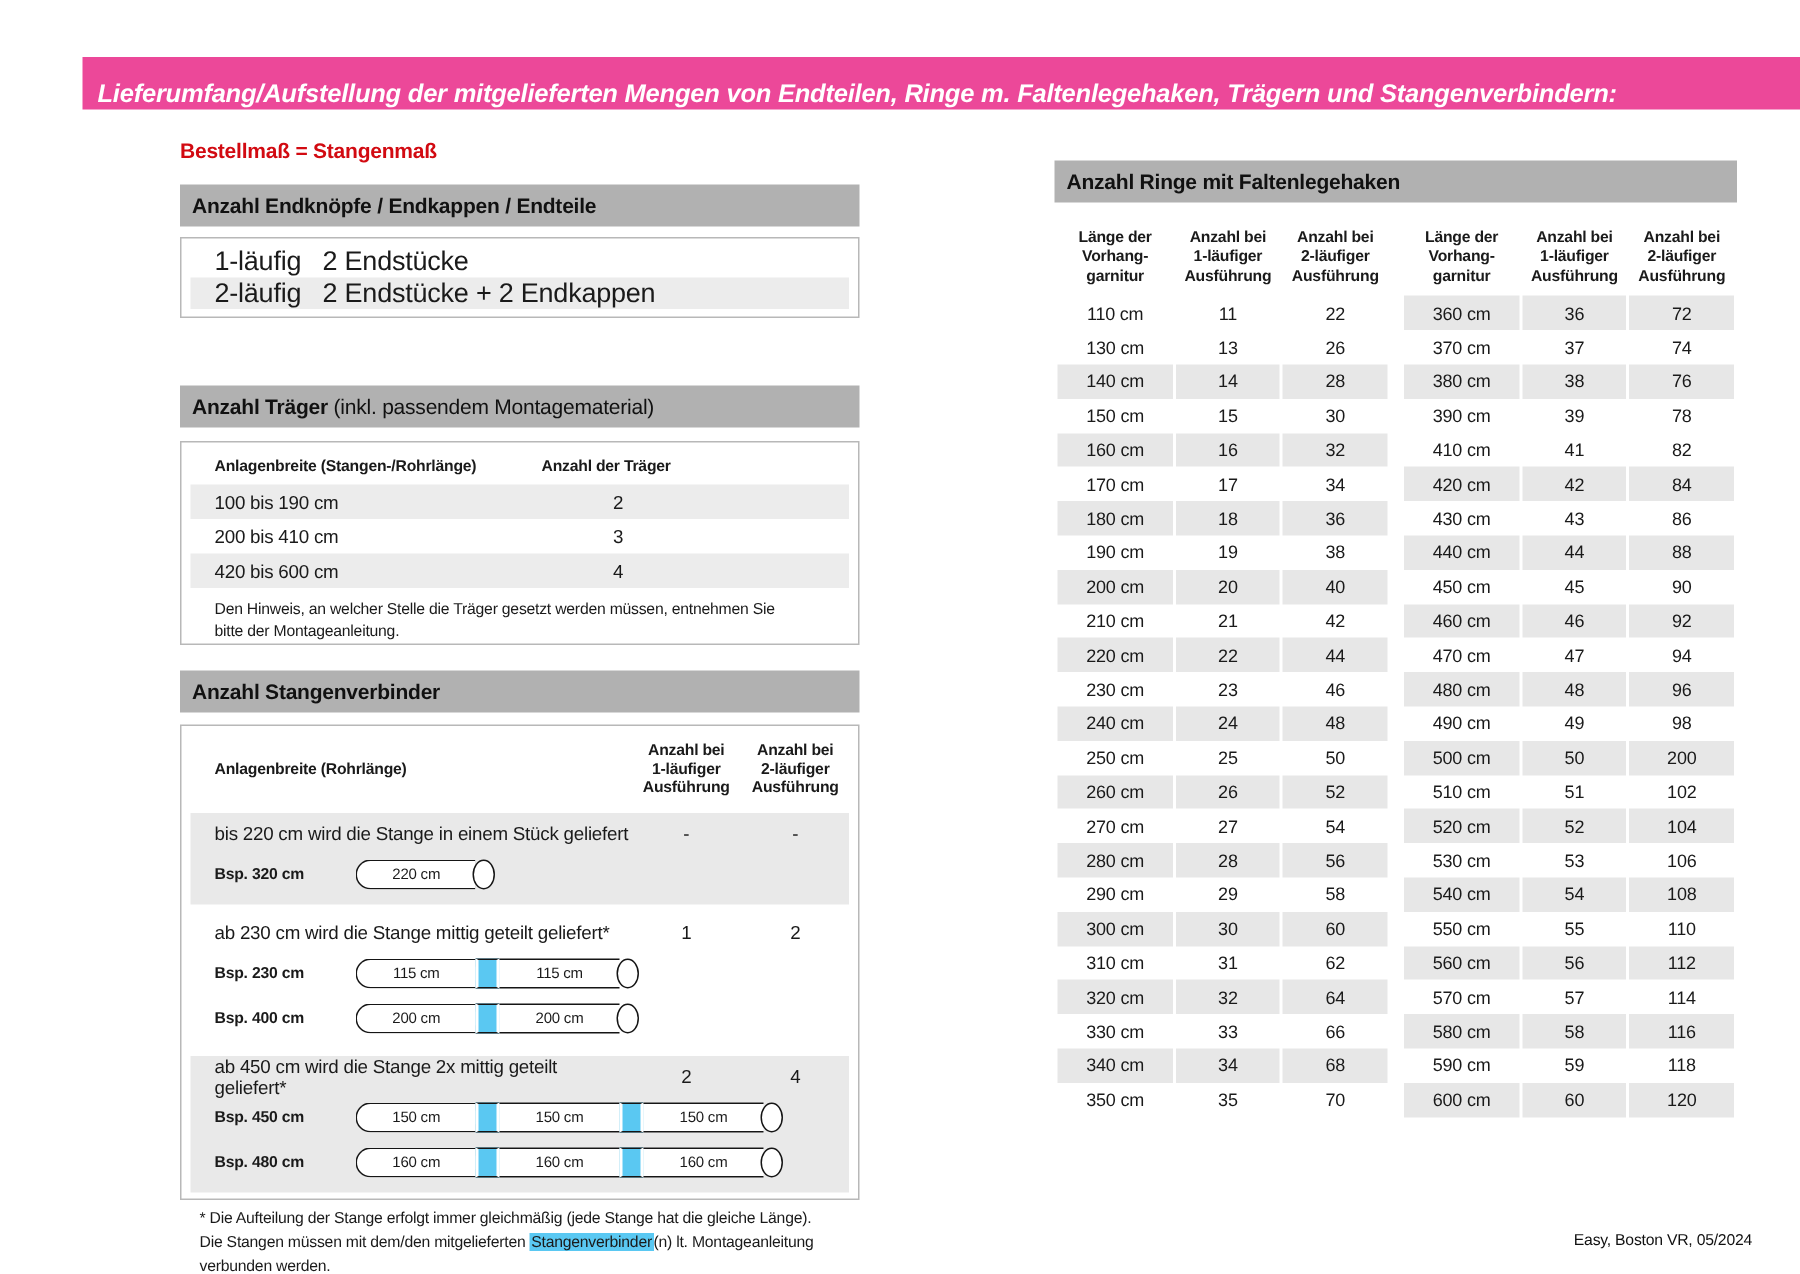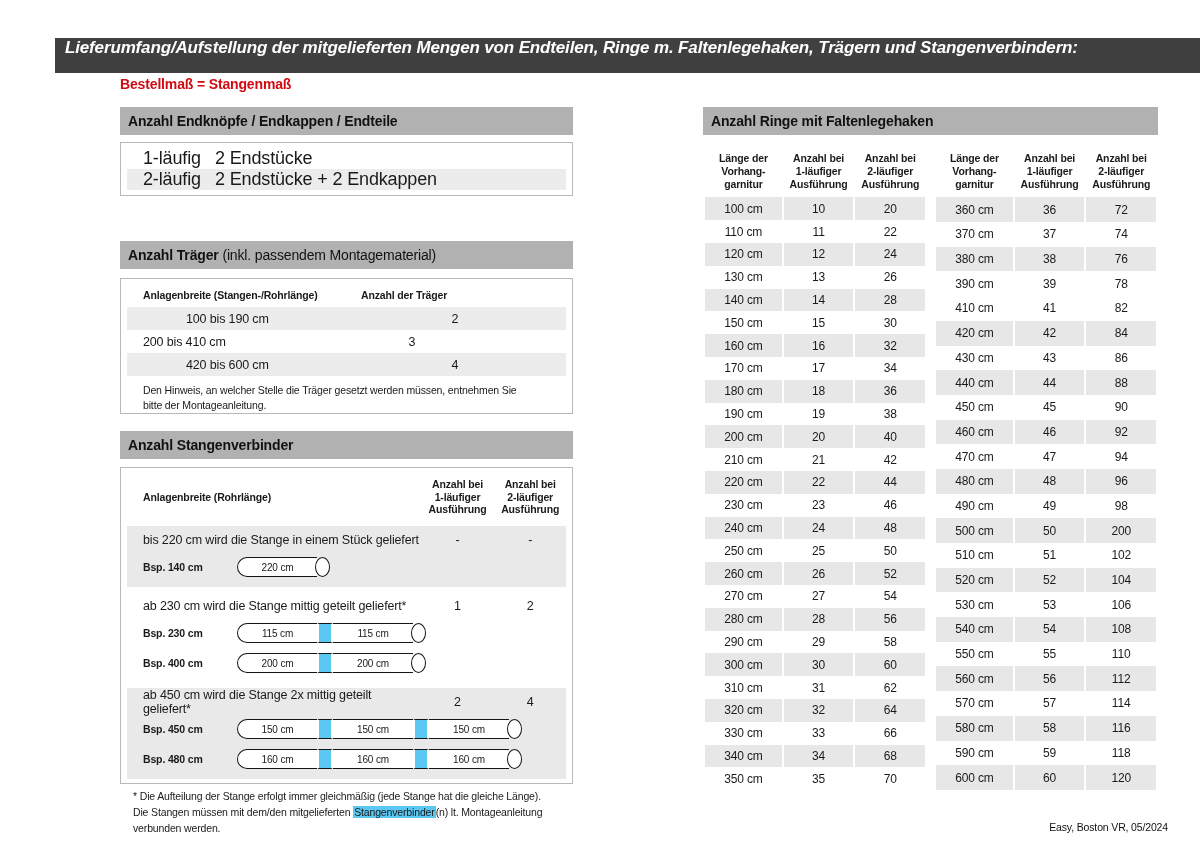--- a/index.html
+++ b/index.html
@@ -8,26 +8,26 @@
     background:#ffffff;
     font-family:"Liberation Sans", sans-serif;
     color:#1a1a1a;
     position:relative;
     overflow:hidden;
     letter-spacing:-0.15px;
   }
   
   .topbar {
     position:absolute; left:55px; top:38px; width:1145px; height:35px;
-    background:#404040; display:flex; align-items:flex-start; padding-left:10px;
+    background:#ec4899; display:flex; align-items:flex-end; padding-left:10px;
   }
   .topbar h1 { color:#fff; font-size:17px; font-weight:bold; font-style:italic; white-space:nowrap; }
 
   
-  .left-col { position:absolute; left:120px; top:76px; width:453px; }
+  .left-col { position:absolute; left:120px; top:92px; width:453px; }
   .red-note { color:#d20a11; font-weight:bold; font-size:14px; height:16px; }
   .sec-header {
     background:#b1b1b1; height:28px; line-height:28px; padding-left:8px;
     font-size:14px; font-weight:bold; color:#111;
   }
   .sec-header .norm { font-weight:normal; }
   .box { border:1px solid #b8b8b8; background:#fff; padding:5px 6px; }
 
   
   #sec1 { margin-top:15px; }
@@ -35,21 +35,21 @@
   .kv-row { display:flex; align-items:center; height:21px; font-size:18px; }
   .kv-row.alt { background:#ececec; }
   .kv-label { width:88px; padding-left:16px; }
 
   
   #sec2 { margin-top:45px; }
   #box2 { margin-top:9px; height:136px; }
   .t-hrow { display:flex; font-size:10.5px; font-weight:bold; padding:5px 0 6px; }
   .t-hrow .hc1 { width:234px; padding-left:16px; }
   .t-row { display:flex; align-items:center; height:23px; font-size:12.5px; }
-  .t-row.alt { background:#ececec;padding-left:43px; }
+  .t-row.alt { background:#ececec; }
   .t-range { width:250px; padding-left:16px; }
   .t-count { width:70px; text-align:center; }
   .t-note { margin:7px 0 0 16px; font-size:10.5px; line-height:1.4; width:390px; }
 
   
   #sec3 { margin-top:17px; }
   #box3 { margin-top:8px; height:317px; }
   .v-header { display:flex; align-items:center; height:48px; }
   .v-text { width:295px; padding-left:16px; }
   .v-c1 { width:74px; text-align:center; }
@@ -165,21 +165,21 @@
 Ausführung</div>
     </div>
 
     <div class="v-section alt">
       <div class="v-row">
         <div class="v-text">bis 220 cm wird die Stange in einem Stück geliefert</div>
         <div class="v-c1">-</div>
         <div class="v-c2">-</div>
       </div>
       <div class="rod-row">
-        <span class="bsp">Bsp. 140 cm</span>
+        <span class="bsp">Bsp. 320 cm</span>
         <div class="rod">
           <span class="seg first">220 cm</span>
           <span class="endcap"></span>
         </div>
       </div>
     </div>
 
     <div class="v-section">
       <div class="v-row">
         <div class="v-text">ab 230 cm wird die Stange mittig geteilt geliefert*</div>
@@ -253,34 +253,24 @@
 garnitur</th>
           <th>Anzahl bei
 1-läufiger
 Ausführung</th>
           <th>Anzahl bei
 2-läufiger
 Ausführung</th>
         </tr>
       </thead>
       <tbody>
-          <tr class="alt">
-            <td>100 cm</td>
-            <td>10</td>
-            <td>20</td>
-          </tr>
           <tr>
             <td>110 cm</td>
             <td>11</td>
             <td>22</td>
-          </tr>
-          <tr class="alt">
-            <td>120 cm</td>
-            <td>12</td>
-            <td>24</td>
           </tr>
           <tr>
             <td>130 cm</td>
             <td>13</td>
             <td>26</td>
           </tr>
           <tr class="alt">
             <td>140 cm</td>
             <td>14</td>
             <td>28</td>

